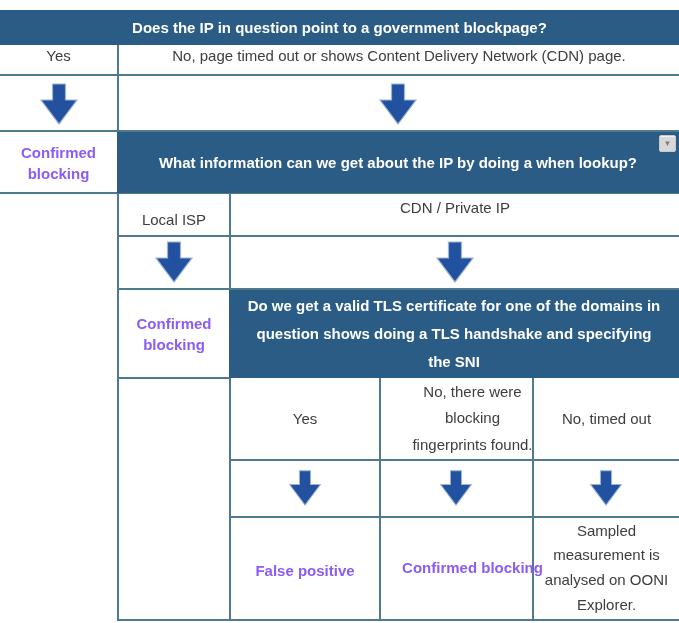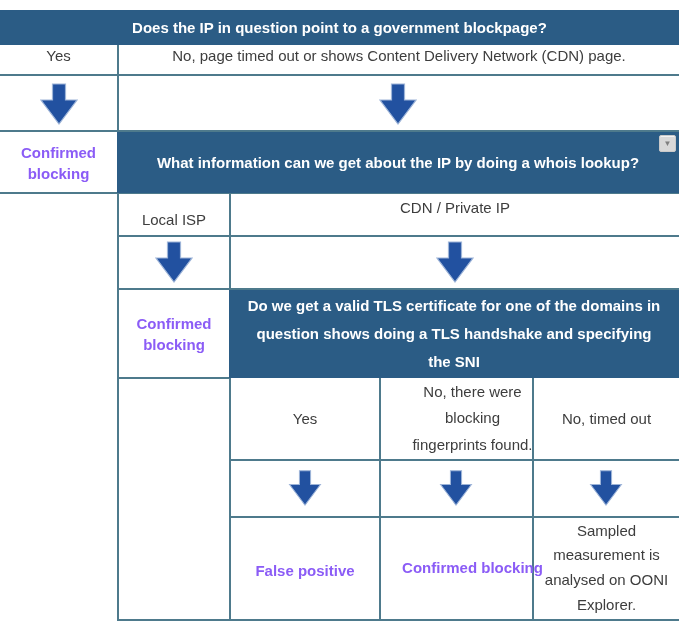--- a/index.html
+++ b/index.html
@@ -62,21 +62,21 @@
   <div class="hline" style="top:377px; left:117px; width:114px;"></div>
   <div class="hline" style="top:459px; left:229px; width:450px;"></div>
   <div class="hline" style="top:516px; left:229px; width:450px;"></div>
   <div class="hline" style="top:619px; left:117px; width:562px;"></div>
 
   <div class="cell dark q1">
     <span>Does the IP in question point to a government blockpage?</span>
   </div>
 
   <div class="cell dark q2">
-    <span>What information can we get about the IP by doing a whois lookup?</span>
+    <span>What information can we get about the IP by doing a when lookup?</span>
     <div class="dropdown-btn">
       <span>▼</span>
     </div>
   </div>
 
   <div class="cell dark q3">
     <span>Do we get a valid TLS certificate for one of the domains in question shows doing a TLS handshake and specifying the SNI</span>
   </div>
 
   <div class="cell ans-yes1">

